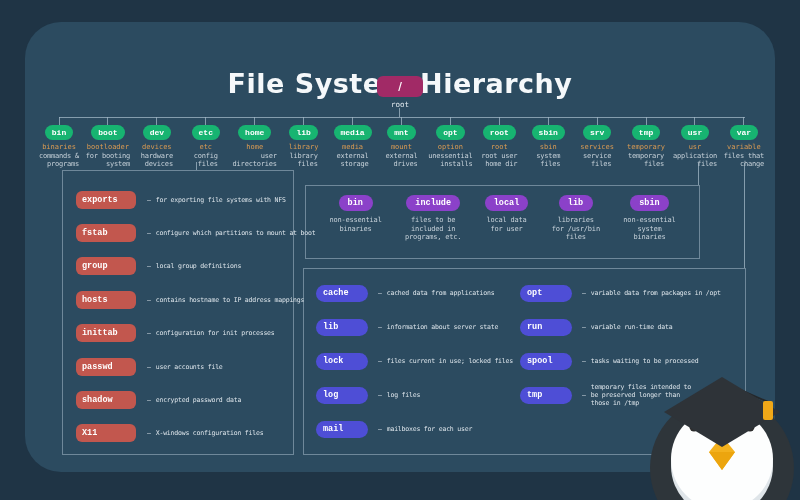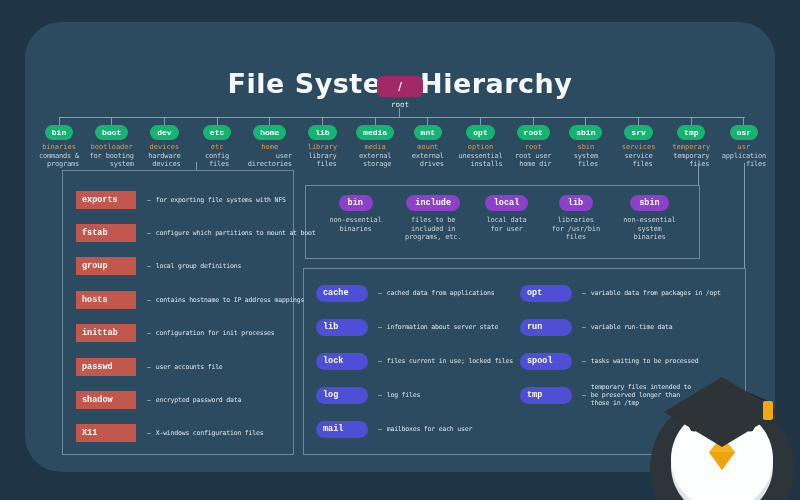--- a/index.html
+++ b/index.html
@@ -49,21 +49,21 @@
   }
   .tdesc{
     font-size:7px;line-height:8.5px;text-align:right;letter-spacing:-.2px;
     color:#c7d2da;font-family:"DejaVu Sans Mono", monospace;white-space:pre;
   }
   
   .etc-panel{left:62px;top:170px;width:230px;height:283px;}
   .etc-list{display:flex;flex-direction:column;padding-top:12px;}
   .erow{height:33.4px;display:flex;align-items:center;}
   .pill.red{
-    background:#c2574e;font-size:8.5px;padding:4px 6px;border-radius:0;
+    background:#c2574e;font-size:8.5px;padding:4px 6px;border-radius:6px;
     min-width:48px;margin-left:13px;
   }
   .edesc{
     margin-left:11px;font-size:6.5px;letter-spacing:-.2px;color:#dde5eb;
     font-family:"DejaVu Sans Mono", monospace;white-space:pre;line-height:8px;
     display:flex;align-items:center;
   }
   .dash{margin-right:5px;}
   
   .usr-panel{left:305px;top:185px;width:393px;height:72px;}
@@ -212,20 +212,27 @@
     </div>
 
     <div class="tcol">
       <div class="tick"></div>
       <div class="pill green">usr</div>
       <div class="term">usr</div>
       <div class="tdesc">application
 files</div>
     </div>
 
+    <div class="tcol">
+      <div class="tick"></div>
+      <div class="pill green">var</div>
+      <div class="term">variable</div>
+      <div class="tdesc">files that
+change</div>
+    </div>
   </div>
 
 <div class="panel etc-panel">
   <div class="etc-list">
 
       <div class="erow">
         <div class="pill red">exports</div>
         <div class="edesc"><span class="dash">–</span><span>for exporting file systems with NFS</span></div>
       </div>
 

